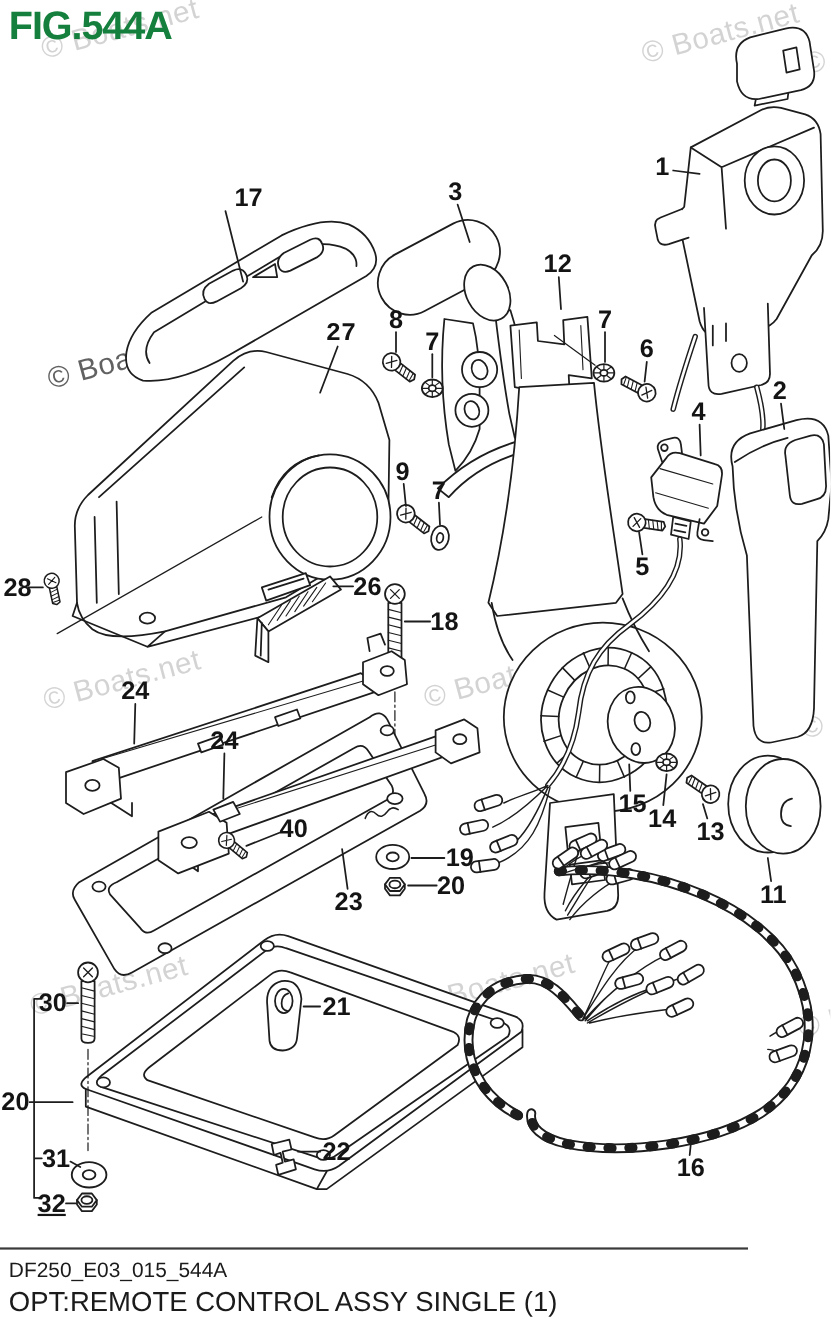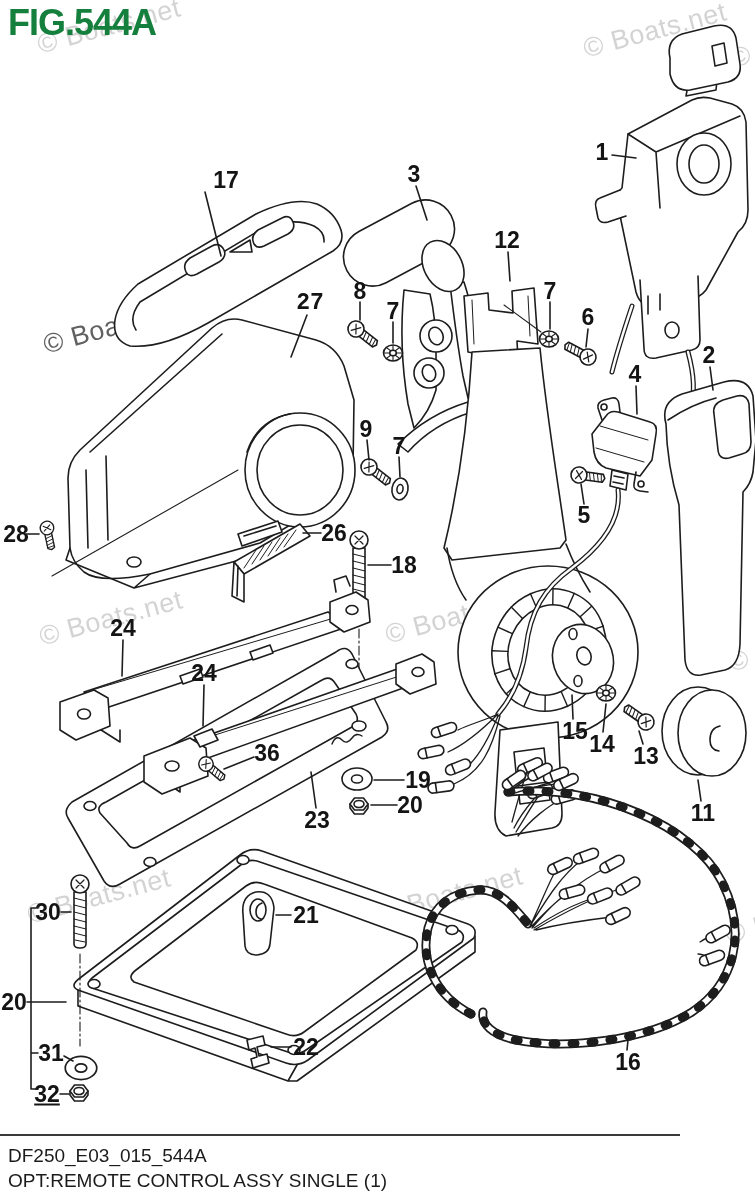--- a/index.html
+++ b/index.html
@@ -11,21 +11,21 @@
   .wm { position:absolute; white-space:nowrap; font-size:27px; letter-spacing:.5px;
         transform:rotate(-15deg); transform-origin:0 50%; }
   .wm.light { color:#c9c9c9; opacity:.8; z-index:1; }
   .wm.dark  { color:#4c4c4c; opacity:.88; z-index:3; }
   svg.art { position:absolute; left:0; top:0; z-index:2; }
   .label-layer { position:absolute; inset:0; z-index:4; pointer-events:none; }
   .part-label { position:absolute; transform:translate(-50%,-50%); font-size:23px;
                 font-weight:bold; color:#141414; }
   .footer { position:absolute; left:0; top:1134px; width:680px; border-top:2px solid #3a3a3a; z-index:5; }
   .footer .code    { margin:9px 0 0 8px; font-size:19px; color:#1b1b1b; }
-  .footer .caption { margin:3px 0 0 8px; font-size:19px; color:#1b1b1b; }
+  .footer .caption { margin:3px 0 0 8px; font-size:25px; color:#1b1b1b; }
 </style>
 </head>
 <body>
 
 <div class="page">
 
   <div class="figure-title">FIG.544A</div>
 
   <div class="wm-layer">
       <span class="wm light" style="left: 38px; top: 30px;">© Boats.net</span>
@@ -345,21 +345,21 @@
       <div class="part-label" style="left: 709px; top: 355px;">2</div>
       <div class="part-label" style="left: 635px; top: 374px;">4</div>
       <div class="part-label" style="left: 366px; top: 429px;">9</div>
       <div class="part-label" style="left: 399px; top: 446px;">7</div>
       <div class="part-label" style="left: 584px; top: 515px;">5</div>
       <div class="part-label" style="left: 16px; top: 534px;">28</div>
       <div class="part-label" style="left: 334px; top: 533px;">26</div>
       <div class="part-label" style="left: 404px; top: 565px;">18</div>
       <div class="part-label" style="left: 123px; top: 628px;">24</div>
       <div class="part-label" style="left: 204px; top: 673px;">24</div>
-      <div class="part-label" style="left: 267px; top: 753px;">36</div>
+      <div class="part-label" style="left: 267px; top: 753px;">40</div>
       <div class="part-label" style="left: 418px; top: 780px;">19</div>
       <div class="part-label" style="left: 410px; top: 805px;">20</div>
       <div class="part-label" style="left: 317px; top: 820px;">23</div>
       <div class="part-label" style="left: 575px; top: 731px;">15</div>
       <div class="part-label" style="left: 602px; top: 744px;">14</div>
       <div class="part-label" style="left: 646px; top: 756px;">13</div>
       <div class="part-label" style="left: 703px; top: 813px;">11</div>
       <div class="part-label" style="left: 48px; top: 912px;">30</div>
       <div class="part-label" style="left: 306px; top: 915px;">21</div>
       <div class="part-label" style="left: 14px; top: 1002px;">20</div>

